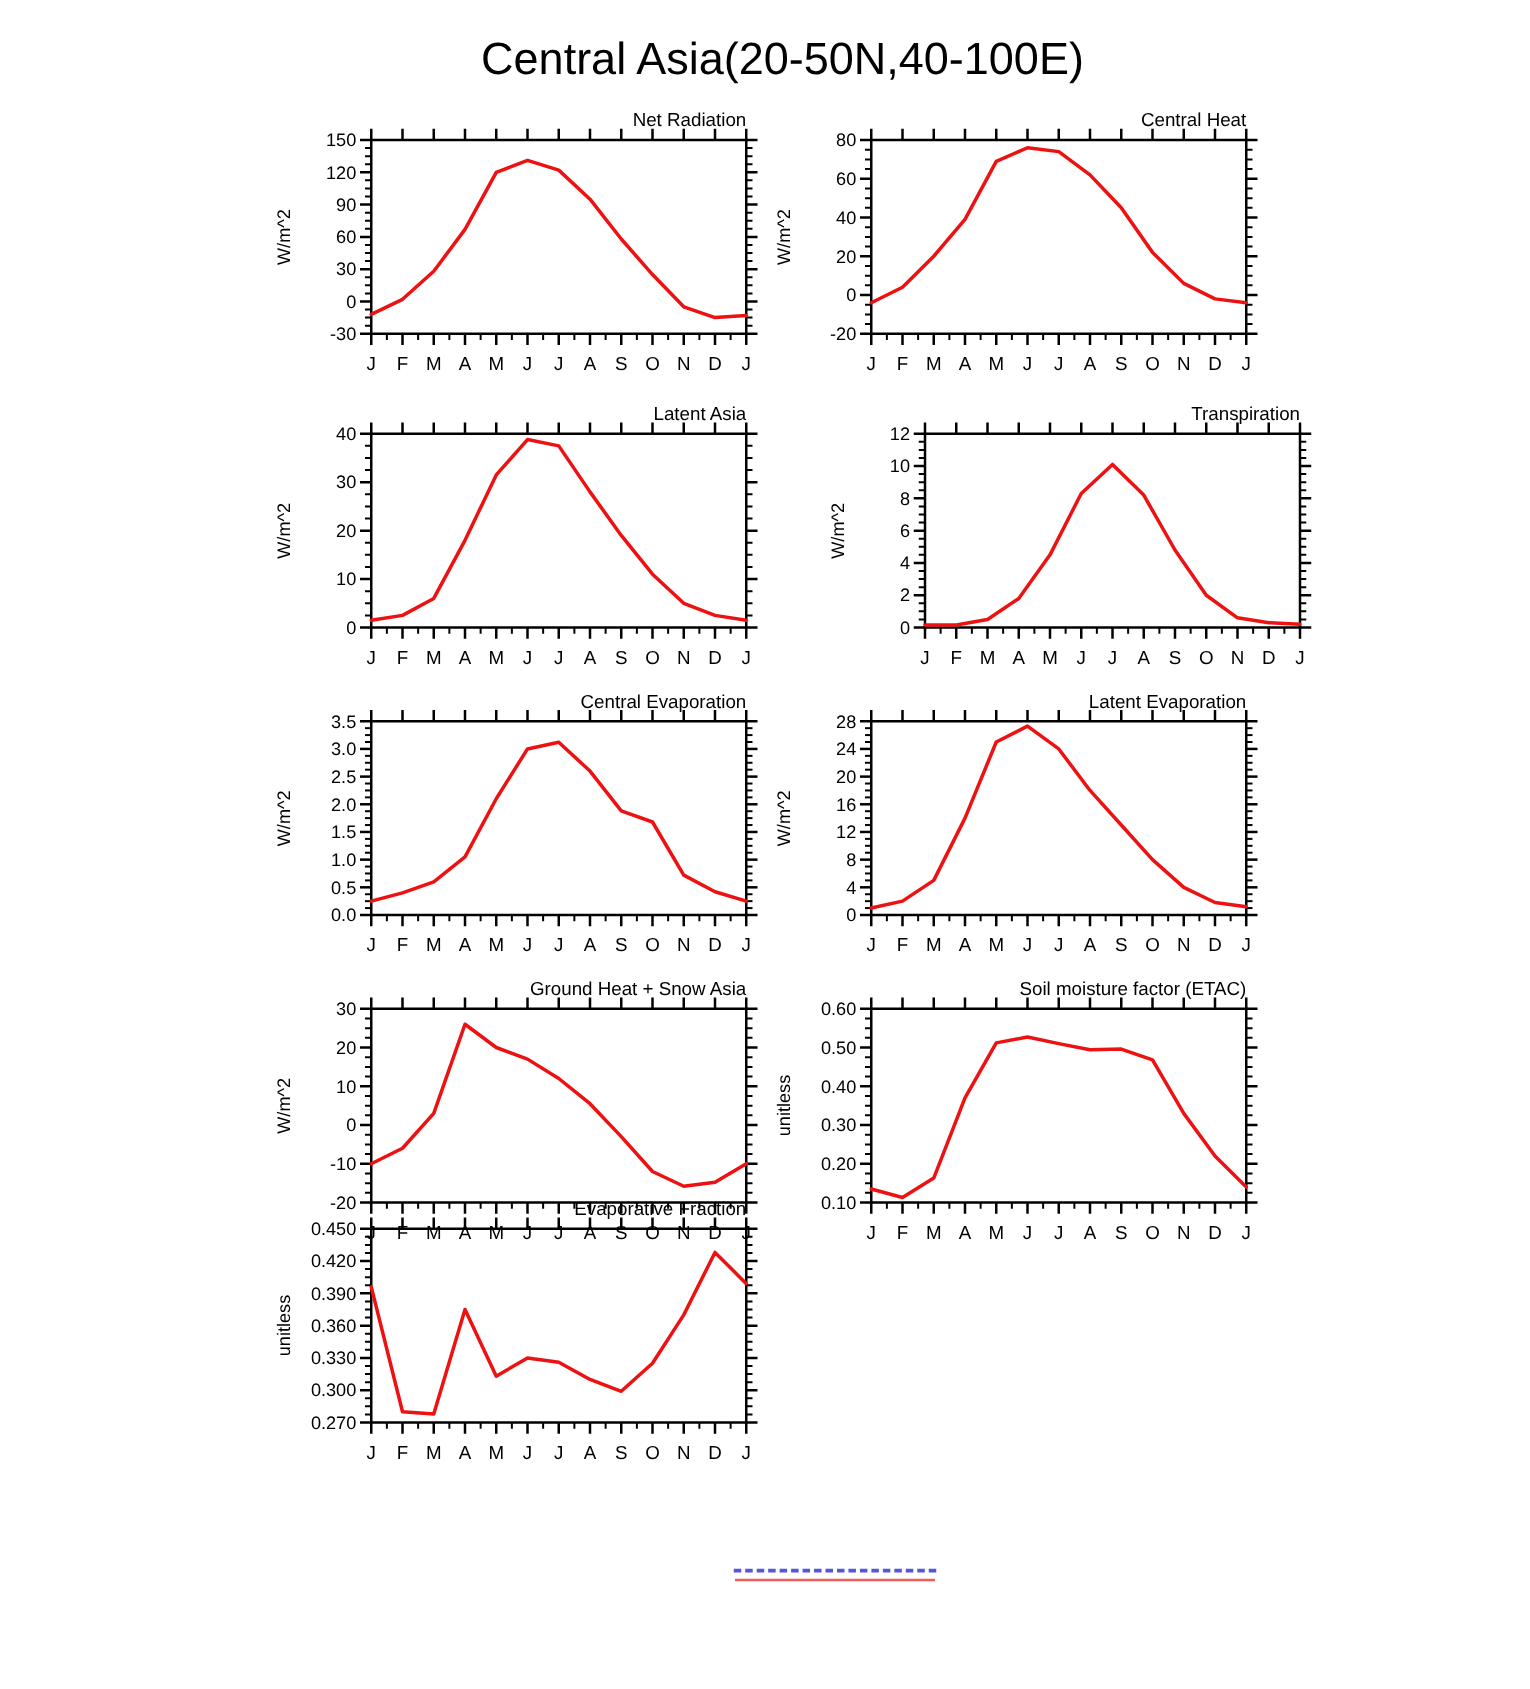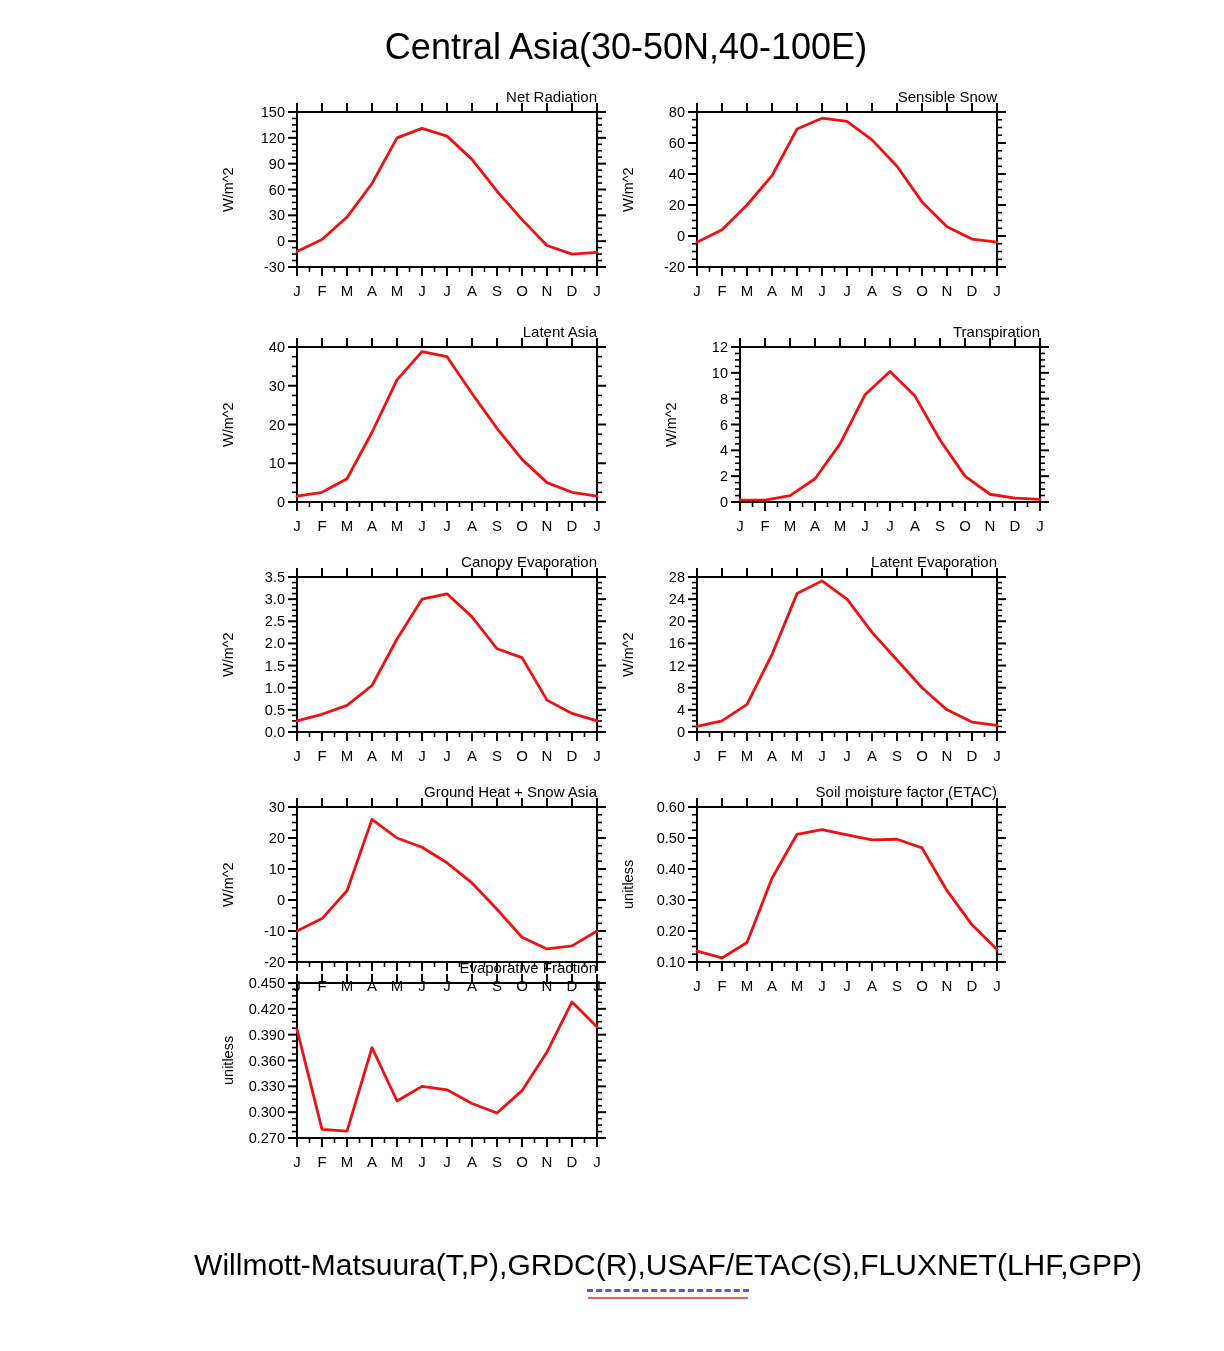--- a/index.html
+++ b/index.html
@@ -26,21 +26,21 @@
   svg text{font-family:"Liberation Sans", sans-serif;fill:#000;}
   .footer{position:absolute;left:112px;width:1112px;top:1248px;text-align:center;}
   .obs-label{font-size:30px;white-space:nowrap;}
   .obs-line{width:162px;height:0;margin:7px auto 0 auto;border-top:3px dashed #5555dd;}
   .run-label{font-size:30px;margin-top:5px;white-space:nowrap;}
   .run-line{width:160px;height:0;margin:5px auto 0 auto;border-top:2px solid #f25c5c;}
 </style>
 </head>
 <body>
 
-<div class="main-title">Central Asia(30-50N,40-100E)</div>
+<div class="main-title">Central Asia(20-50N,40-100E)</div>
 
 <div class="subplot" style="left:212px;top:87px;">
   <div class="sp-title">Net Radiation</div>
   <div class="sp-ylabel">W/m^2</div>
   <svg class="sp-svg" viewBox="0 0 420 232">
       <rect x="85" y="25" width="300" height="155" fill="none" stroke="#000000" stroke-width="2"></rect>
       <line x1="76" y1="180" x2="85" y2="180" stroke="#000000" stroke-width="2"></line>
       <line x1="385" y1="180" x2="394" y2="180" stroke="#000000" stroke-width="2"></line>
       <text x="73" y="185" text-anchor="end" font-size="14.5">-30</text>
       <line x1="80" y1="173.54166666666666" x2="85" y2="173.54166666666666" stroke="#000000" stroke-width="1.6"></line>
@@ -146,21 +146,21 @@
       <text x="360" y="209" text-anchor="middle" font-size="15">D</text>
       <line x1="372.5" y1="180" x2="372.5" y2="185" stroke="#000000" stroke-width="1.6"></line>
       <line x1="385" y1="180" x2="385" y2="189" stroke="#000000" stroke-width="2"></line>
       <line x1="385" y1="16" x2="385" y2="25" stroke="#000000" stroke-width="2"></line>
       <text x="385" y="209" text-anchor="middle" font-size="15">J</text>
       <polyline points="85,164.5 110,152.44444444444446 135,130.05555555555554 160,96.47222222222223 185,50.833333333333314 210,41.361111111111114 235,49.111111111111114 260,72.36111111111111 285,104.22222222222223 310,132.63888888888889 335,158.47222222222223 360,167.08333333333334 385,165.36111111111111" fill="none" stroke="#ee1111" stroke-width="2.8" stroke-linejoin="round" stroke-linecap="round"></polyline>
     </svg>
 </div>
 
 <div class="subplot" style="left:612px;top:87px;">
-  <div class="sp-title">Sensible Snow</div>
+  <div class="sp-title">Central Heat</div>
   <div class="sp-ylabel">W/m^2</div>
   <svg class="sp-svg" viewBox="0 0 420 232">
       <rect x="85" y="25" width="300" height="155" fill="none" stroke="#000000" stroke-width="2"></rect>
       <line x1="76" y1="180" x2="85" y2="180" stroke="#000000" stroke-width="2"></line>
       <line x1="385" y1="180" x2="394" y2="180" stroke="#000000" stroke-width="2"></line>
       <text x="73" y="185" text-anchor="end" font-size="14.5">-20</text>
       <line x1="80" y1="172.25" x2="85" y2="172.25" stroke="#000000" stroke-width="1.6"></line>
       <line x1="385" y1="172.25" x2="390" y2="172.25" stroke="#000000" stroke-width="1.6"></line>
       <line x1="80" y1="164.5" x2="85" y2="164.5" stroke="#000000" stroke-width="1.6"></line>
       <line x1="385" y1="164.5" x2="390" y2="164.5" stroke="#000000" stroke-width="1.6"></line>
@@ -470,21 +470,21 @@
       <text x="360" y="209" text-anchor="middle" font-size="15">D</text>
       <line x1="372.5" y1="180" x2="372.5" y2="185" stroke="#000000" stroke-width="1.6"></line>
       <line x1="385" y1="180" x2="385" y2="189" stroke="#000000" stroke-width="2"></line>
       <line x1="385" y1="16" x2="385" y2="25" stroke="#000000" stroke-width="2"></line>
       <text x="385" y="209" text-anchor="middle" font-size="15">J</text>
       <polyline points="85,178.0625 110,178.0625 135,173.54166666666666 160,156.75 185,121.875 210,72.79166666666666 235,49.54166666666666 260,74.08333333333334 285,118 310,154.16666666666666 335,172.25 360,176.125 385,177.41666666666666" fill="none" stroke="#ee1111" stroke-width="2.8" stroke-linejoin="round" stroke-linecap="round"></polyline>
     </svg>
 </div>
 
 <div class="subplot" style="left:212px;top:552px;">
-  <div class="sp-title">Canopy Evaporation</div>
+  <div class="sp-title">Central Evaporation</div>
   <div class="sp-ylabel">W/m^2</div>
   <svg class="sp-svg" viewBox="0 0 420 232">
       <rect x="85" y="25" width="300" height="155" fill="none" stroke="#000000" stroke-width="2"></rect>
       <line x1="76" y1="180" x2="85" y2="180" stroke="#000000" stroke-width="2"></line>
       <line x1="385" y1="180" x2="394" y2="180" stroke="#000000" stroke-width="2"></line>
       <text x="73" y="185" text-anchor="end" font-size="14.5">0.0</text>
       <line x1="80" y1="174.46428571428572" x2="85" y2="174.46428571428572" stroke="#000000" stroke-width="1.6"></line>
       <line x1="385" y1="174.46428571428572" x2="390" y2="174.46428571428572" stroke="#000000" stroke-width="1.6"></line>
       <line x1="80" y1="168.92857142857142" x2="85" y2="168.92857142857142" stroke="#000000" stroke-width="1.6"></line>
       <line x1="385" y1="168.92857142857142" x2="390" y2="168.92857142857142" stroke="#000000" stroke-width="1.6"></line>
@@ -1055,16 +1055,15 @@
       <text x="360" y="209" text-anchor="middle" font-size="15">D</text>
       <line x1="372.5" y1="180" x2="372.5" y2="185" stroke="#000000" stroke-width="1.6"></line>
       <line x1="385" y1="180" x2="385" y2="189" stroke="#000000" stroke-width="2"></line>
       <line x1="385" y1="16" x2="385" y2="25" stroke="#000000" stroke-width="2"></line>
       <text x="385" y="209" text-anchor="middle" font-size="15">J</text>
       <polyline points="85,71.49999999999999 110,171.38888888888889 135,173.11111111111111 160,89.58333333333334 185,142.97222222222223 210,128.33333333333334 235,131.77777777777777 260,145.55555555555557 285,155.0277777777778 310,132.63888888888889 335,93.8888888888889 360,43.94444444444446 385,68.91666666666667" fill="none" stroke="#ee1111" stroke-width="2.8" stroke-linejoin="round" stroke-linecap="round"></polyline>
     </svg>
 </div>
 
 <div class="footer">
-  <div class="obs-label">Willmott-Matsuura(T,P),GRDC(R),USAF/ETAC(S),FLUXNET(LHF,GPP)</div>
   <div class="obs-line"></div>
   <div class="run-line"></div>
 </div>
 
 </body></html>

